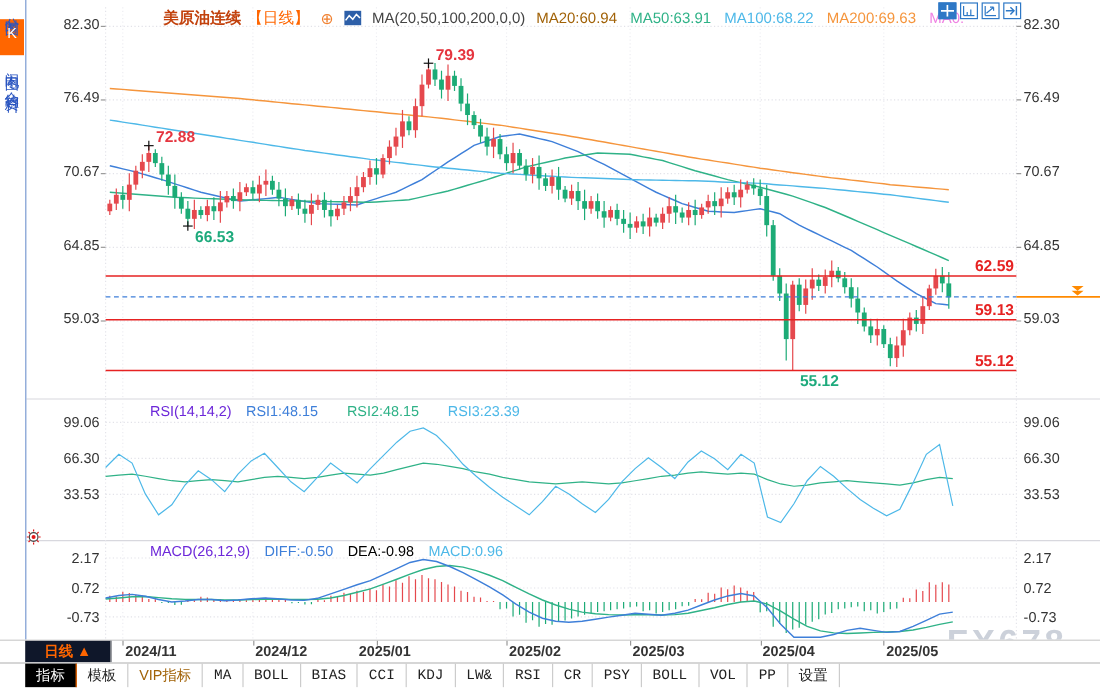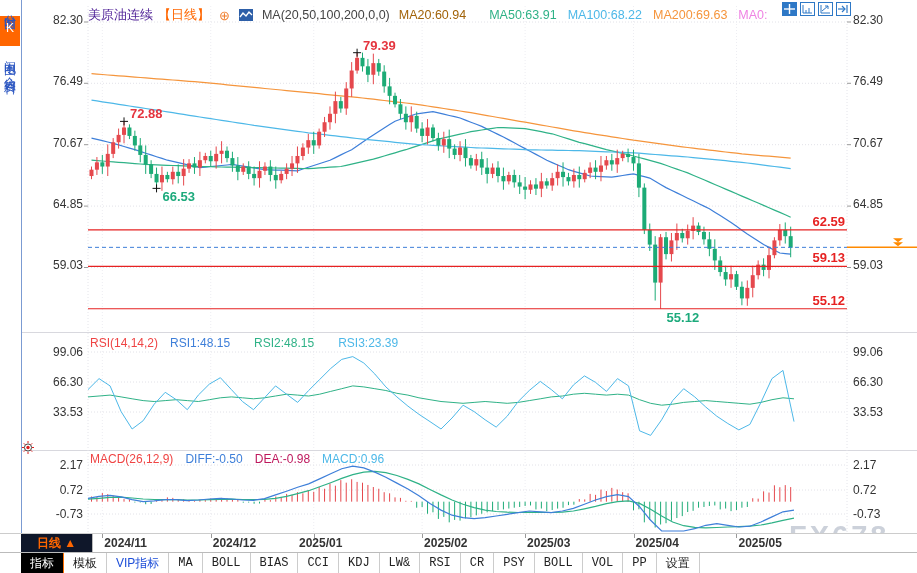--- a/index.html
+++ b/index.html
@@ -9,48 +9,48 @@
   
   #sidebar{position:absolute;left:0;top:0;width:21px;height:552px;background:#fff;
            border-right:1px solid #7b9bd2;z-index:5;}
   .side-item{writing-mode:vertical-rl;text-orientation:upright;letter-spacing:2px;
              color:#2a55c0;font-size:12px;line-height:20px;width:20px;text-align:center;
              padding:5px 0;cursor:pointer;}
   .side-item.active{background:#ff6600;color:#fff;}
   
   #hdr{position:absolute;left:88px;top:7px;height:16px;display:flex;align-items:center;
        gap:9px;white-space:nowrap;z-index:4;font-size:12.5px;}
-  #hdr .ttl{font-weight:normal;color:#4c1d95;font-size:13px;}
+  #hdr .ttl{font-weight:bold;color:#c2410c;font-size:13px;margin-left:48px;}
   #hdr .per{color:#ff6600;font-size:13px;}
   #plus-icon{color:#f08030;font-size:13px;line-height:13px;}
   #kline-icon{width:14px;height:12px;background:#2d5fa8;display:inline-block;}
   
   #top-icons{position:absolute;left:782px;top:2px;display:flex;gap:3px;z-index:6;}
   .ticon{width:15px;height:14px;box-sizing:border-box;border:1px solid #2e78c6;background:#fff;
          display:flex;align-items:center;justify-content:center;cursor:pointer;}
   .ticon.fill{background:#2e78c6;}
   
   .pane-hdr{position:absolute;left:90px;display:flex;gap:12px;white-space:nowrap;z-index:4;}
-  .pane-hdr .f{color:#ef4444;}
+  .pane-hdr .f{color:#6d28d9;margin-left:35px;}
   
   #daterow{position:absolute;left:0;top:533px;width:917px;height:19px;border-top:1px solid #ccc;
            background:#fff;z-index:6;}
   #period-cell{position:absolute;left:21px;top:0;width:71px;height:18px;border-right:1px solid #bbb;
                color:#ff6600;font-weight:bold;text-align:center;line-height:18px;font-size:12px;
                cursor:pointer;background:#0f172a;}
   .dlabel{position:absolute;top:2px;font-weight:bold;color:#333;font-size:12px;}
   .dtick{position:absolute;top:0;width:1px;height:4px;background:#999;}
   
   #toolbar{position:absolute;left:0;top:552px;width:917px;height:21px;border-top:1px solid #bbb;
            background:#fff;display:flex;align-items:stretch;padding-left:21px;box-sizing:border-box;z-index:6;}
   .tab{display:flex;align-items:center;padding:0 9px;border-right:1px solid #ccc;color:#222;
        font-size:12px;cursor:pointer;}
   .tab.mono{font-family:"Liberation Mono",monospace;font-size:12px;}
   .tab.active{background:#000000;color:#fff;border-right-color:#ff6f00;}
-  .tab.vip{color:#1d4ed8;}
+  .tab.vip{color:#a16207;}
   
   #watermark{position:absolute;left:789px;top:520px;font-size:29px;font-weight:bold;
              color:#ccd1da;letter-spacing:3px;z-index:3;}
   #alert-icon{position:absolute;left:22px;top:441px;z-index:4;cursor:pointer;}
 </style>
 </head>
 <body>
 
 <div id="app">
 
@@ -554,21 +554,21 @@
     <span class="per" style="margin-left:-4px;">【日线】</span>
     <span id="plus-icon">⊕</span>
     <span id="kline-icon">
       <svg width="14" height="12">
           <polyline points="1,8 4,4 7,7 10,3 13,6" fill="none" stroke="#fff" stroke-width="1.3"></polyline>
         </svg>
     </span>
     <span class="f" style="color:#444;">MA(20,50,100,200,0,0)</span>
     <span id="ma-values" style="display:flex;gap:11px;">
         <span style="color: #a16207;">MA20:60.94</span>
-        <span style="color: rgb(47, 178, 135); margin-left: 12px;">MA50:63.91</span>
+        <span style="color: rgb(47, 178, 135);">MA50:63.91</span>
         <span style="color: rgb(77, 184, 232);">MA100:68.22</span>
         <span style="color: rgb(245, 149, 60);">MA200:69.63</span>
         <span style="color: rgb(239, 131, 227);">MA0:</span>
       </span>
   </div>
 
   <div id="top-icons">
       <div class="ticon fill">
         <svg width="11" height="10">
           <g stroke="#fff" stroke-width="1.4">
@@ -613,21 +613,21 @@
         <span style="color: rgb(62, 127, 217);">RSI1:48.15</span>
         <span style="color: rgb(47, 178, 135);">RSI2:48.15</span>
         <span style="color: rgb(77, 184, 232);">RSI3:23.39</span>
       </span>
   </div>
 
   <div class="pane-hdr" style="top:452px;">
     <span class="f">MACD(26,12,9)</span>
     <span id="macd-values" style="display:flex;gap:12px;">
         <span style="color: rgb(62, 127, 217);">DIFF:-0.50</span>
-        <span style="color: #be185d;">DEA:-0.98</span>
+        <span style="color: #000000;">DEA:-0.98</span>
         <span style="color: rgb(77, 184, 232);">MACD:0.96</span>
       </span>
   </div>
 
   <div id="alert-icon">
     <svg width="12" height="13" viewBox="0 0 12 13">
       <circle cx="6" cy="6.5" r="3.6" fill="none" stroke="#444" stroke-width="1"></circle>
       <circle cx="6" cy="6.5" r="1.7" fill="#e01b1b"></circle>
       <g stroke="#e01b1b" stroke-width="1">
         <line x1="6" y1="0" x2="6" y2="2"></line>

